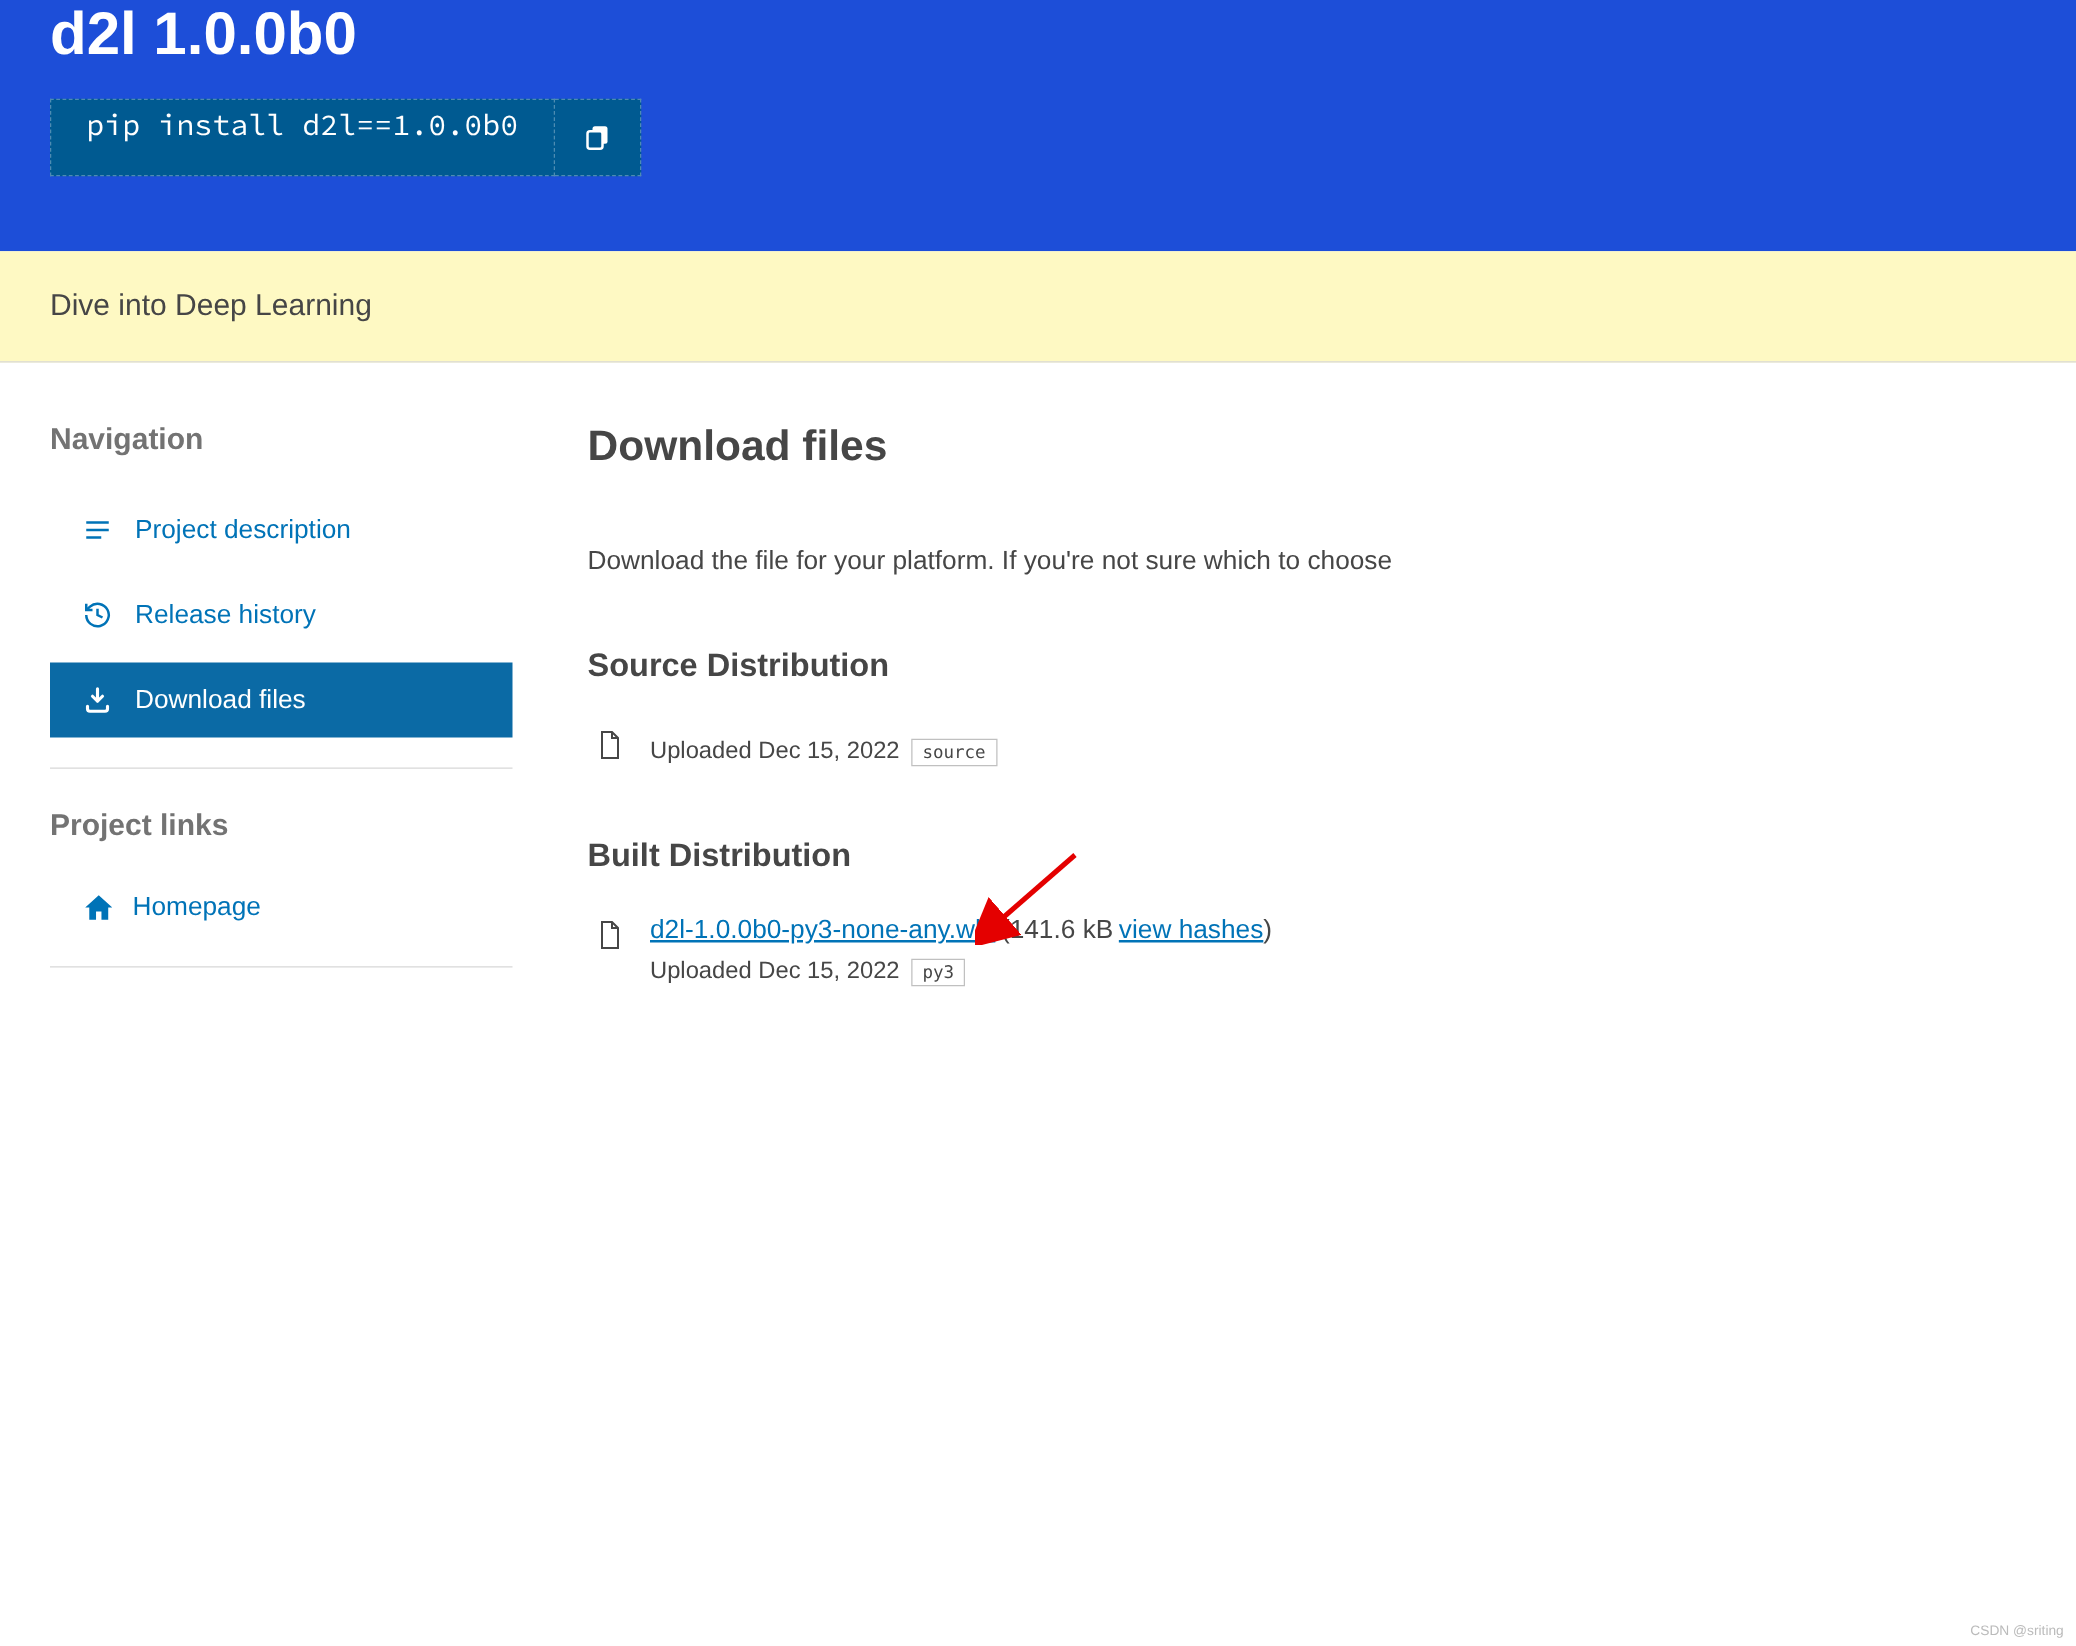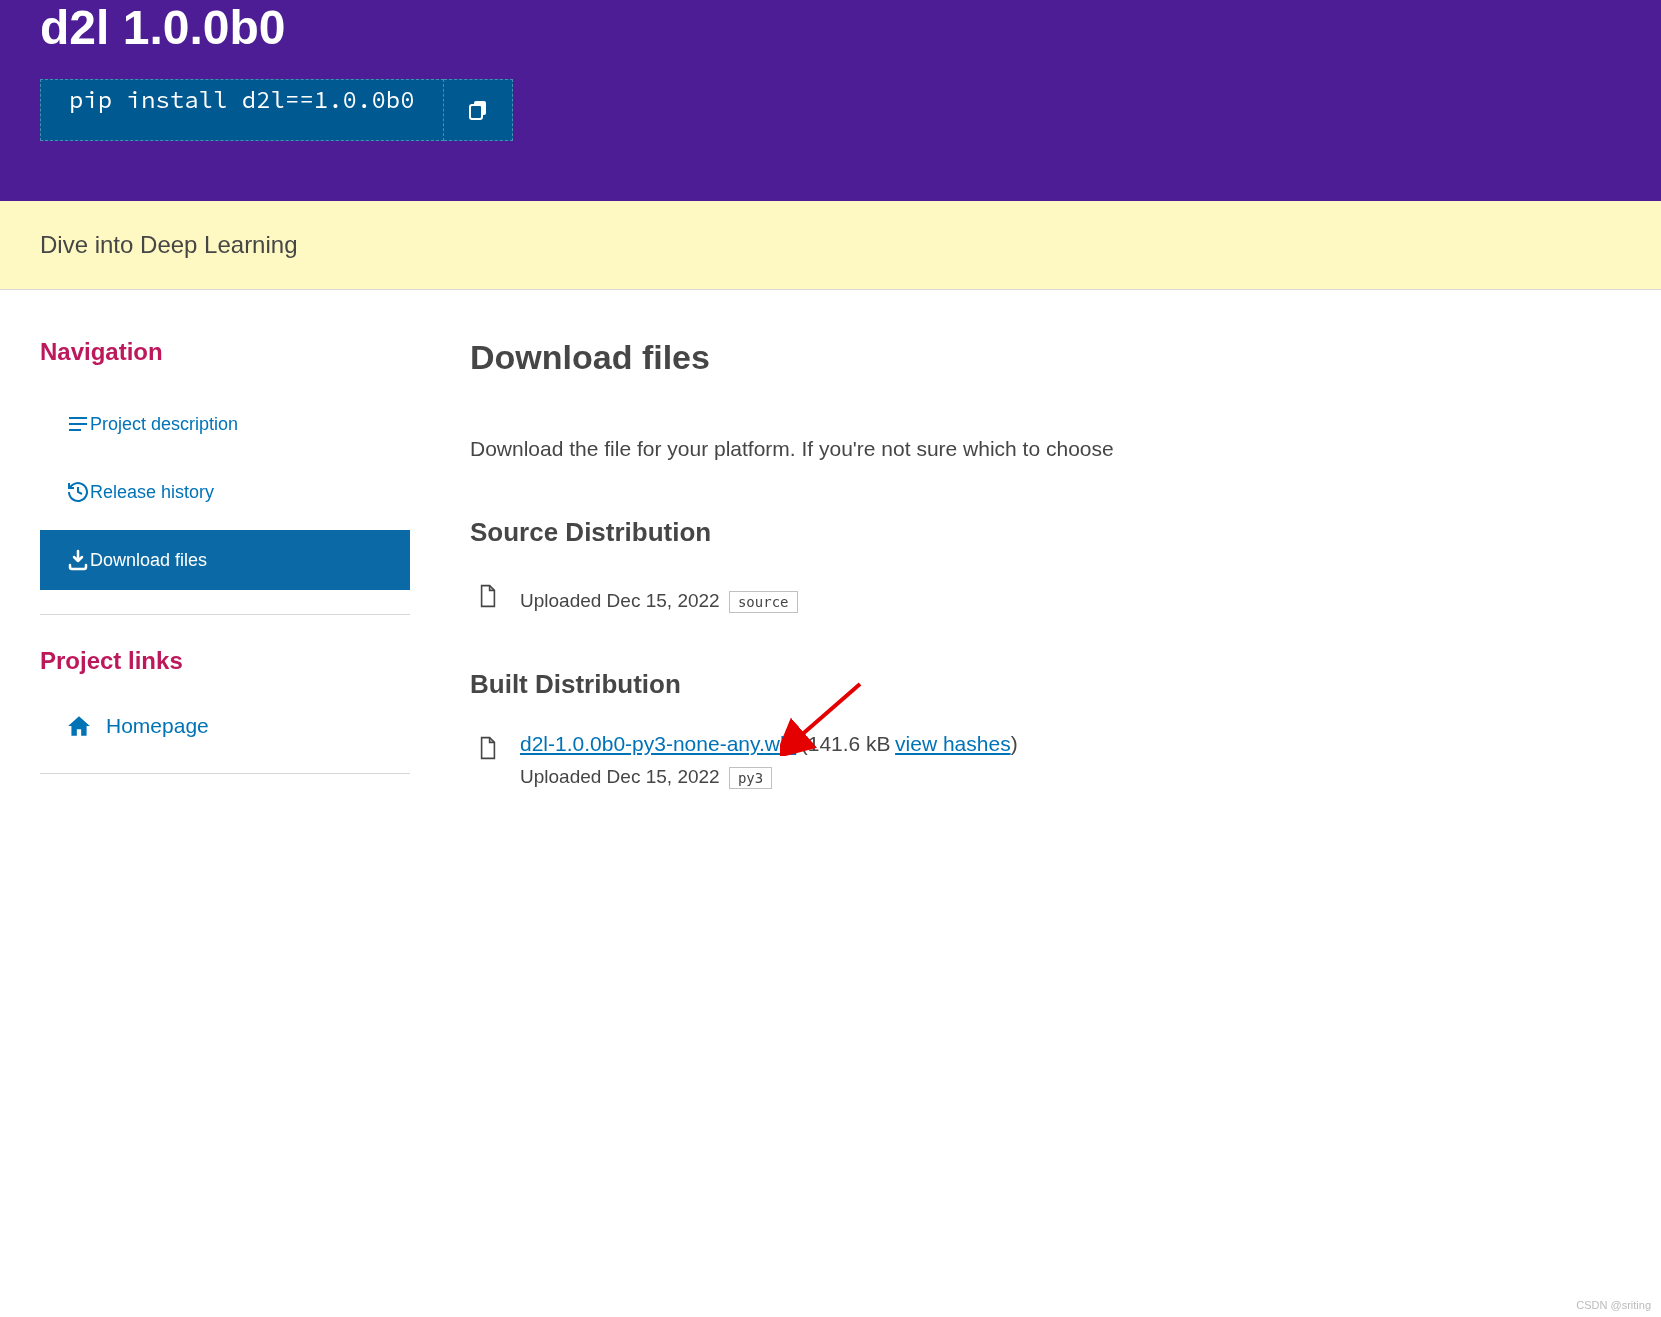--- a/index.html
+++ b/index.html
@@ -2,21 +2,21 @@
 <html><head>
   <meta charset="utf-8">
   <style>
     * { margin: 0; padding: 0; box-sizing: border-box; }
     body {
       font-family: -apple-system, BlinkMacSystemFont, "Segoe UI", Helvetica, Arial, sans-serif;
       color: #464646;
       background: #fff;
     }
     .header {
-      background: #4c1d95;
+      background: #1d4ed8;
       color: #fff;
       padding: 0 40px 60px 40px;
     }
     .package-title {
       font-size: 48px;
       font-weight: 700;
       padding-bottom: 24px;
     }
     .install-row {
       display: flex;
@@ -51,27 +51,28 @@
     .container {
       display: flex;
       padding: 48px 40px 0 40px;
       gap: 60px;
     }
     .sidebar { width: 370px; flex-shrink: 0; }
     .sidebar h3 {
       font-size: 24px;
       font-weight: 700;
       margin-bottom: 28px;
-      color: #be185d;
+      color: #737373;
     }
     .nav-item {
       display: flex;
       align-items: center;
+      gap: 18px;
       padding: 18px 26px;
-      font-size: 18px;
+      font-size: 21px;
       color: #0073b7;
       cursor: pointer;
       margin-bottom: 8px;
     }
     .nav-item.active {
       background: #0b6aa5;
       color: #fff;
     }
     .nav-item svg { width: 24px; height: 24px; flex-shrink: 0; }
     .nav-item .fill-icon { fill: currentColor; }

